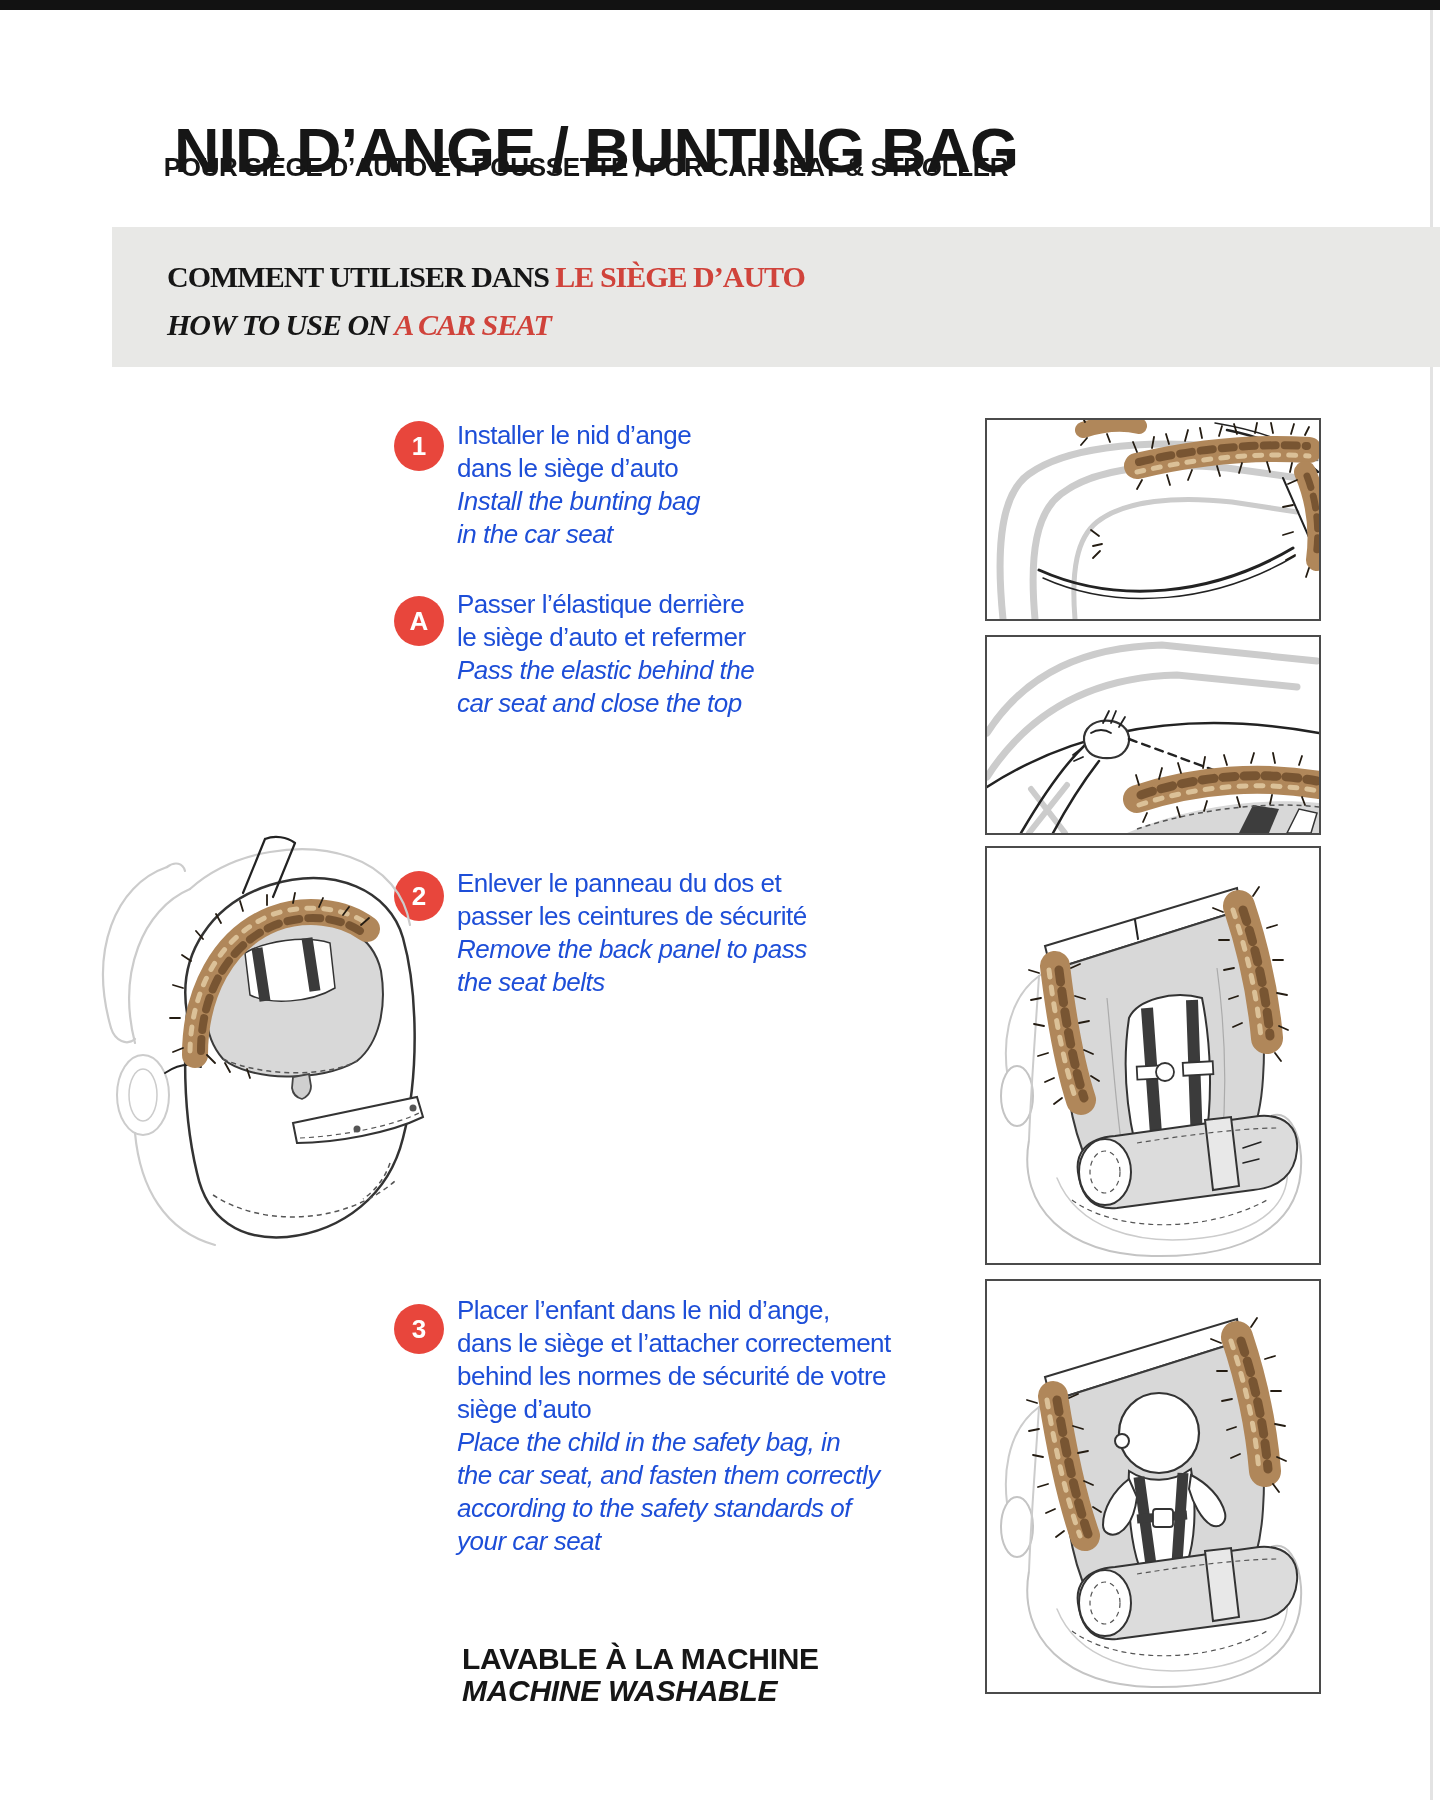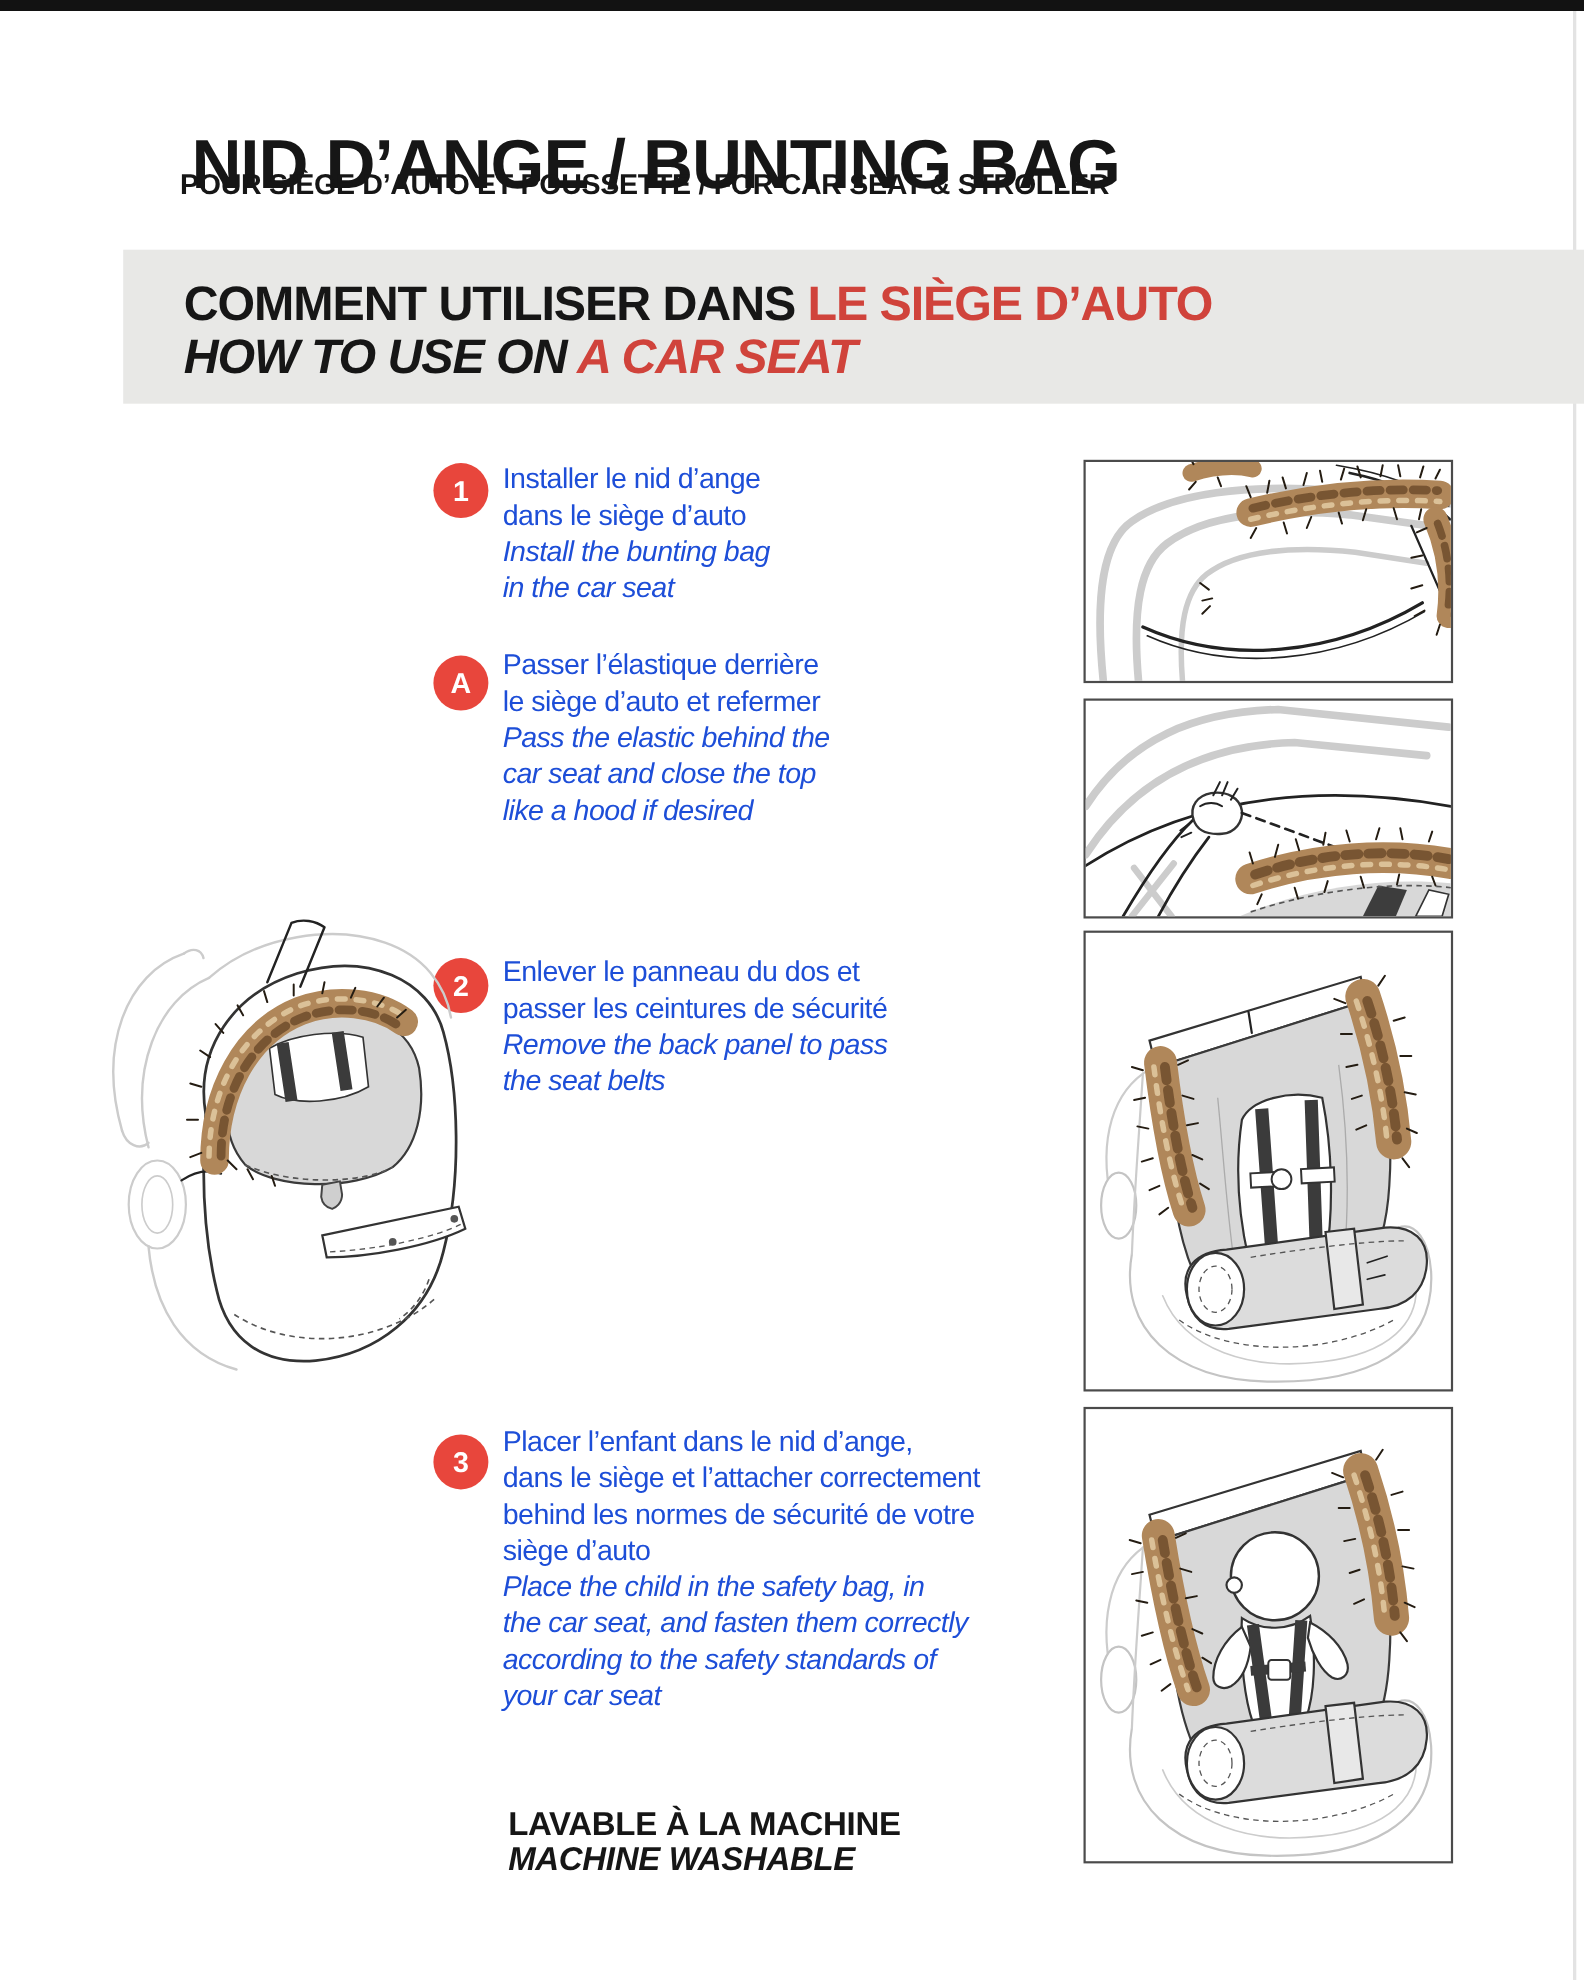--- a/index.html
+++ b/index.html
@@ -9,21 +9,21 @@
   }
   .abs{position:absolute;}
   
   #topbar{left:0;top:0;width:1440px;height:10px;background:#121212;}
   #page-edge{left:1430px;top:10px;width:3px;height:1790px;background:#e3e3e3;}
   
   #title{left:0;top:72px;width:1192px;text-align:center;font-size:63px;font-weight:bold;letter-spacing:-1px;color:#161616;}
   #subtitle{left:0;top:152px;width:1172px;text-align:center;font-size:26px;font-weight:bold;letter-spacing:-0.3px;color:#161616;}
   
   #banner{left:112px;top:227px;width:1328px;height:140px;background:var(--banner-bg,#e8e8e7);}
-  #banner .bline{padding-left:55px;font-size:44px;font-weight:bold;line-height:48px;letter-spacing:-1px;color:#161616;white-space:nowrap;}
+  #banner .bline{padding-left:55px;font-size:30px;font-weight:bold;line-height:48px;letter-spacing:-1px;color:#161616;white-space:nowrap;font-family:Liberation Serif, serif;}
   #banner .bline:first-child{padding-top:26px;}
   #banner .red{color:var(--banner-red,#d0433b);}
   #banner .it{font-style:italic;}
   
   .step{position:absolute;left:394px;display:flex;align-items:flex-start;}
   .marker{flex:0 0 auto;width:50px;height:50px;border-radius:50%;background:var(--accent-red,#e8463c);
     color:#fff;font-size:26px;font-weight:bold;display:flex;align-items:center;justify-content:center;}
   .step-text{margin-left:13px;font-size:26px;line-height:33px;letter-spacing:-0.5px;color:#1d4ed8;white-space:nowrap;}
   .step-text .en{font-style:italic;}
   #step-1{top:419px;} #step-1 .marker{margin-top:2px;}
@@ -78,21 +78,20 @@
   </div>
 </div>
 
 <div class="step" id="step-a">
   <div class="marker">A</div>
   <div class="step-text">
     <div class="fr">Passer l’élastique derrière</div>
     <div class="fr">le siège d’auto et refermer</div>
     <div class="en">Pass the elastic behind the</div>
     <div class="en">car seat and close the top</div>
-    <div class="en">like a hood if desired</div>
   </div>
 </div>
 
 <div class="step" id="step-2">
   <div class="marker">2</div>
   <div class="step-text">
     <div class="fr">Enlever le panneau du dos et</div>
     <div class="fr">passer les ceintures de sécurité</div>
     <div class="en">Remove the back panel to pass</div>
     <div class="en">the seat belts</div>

